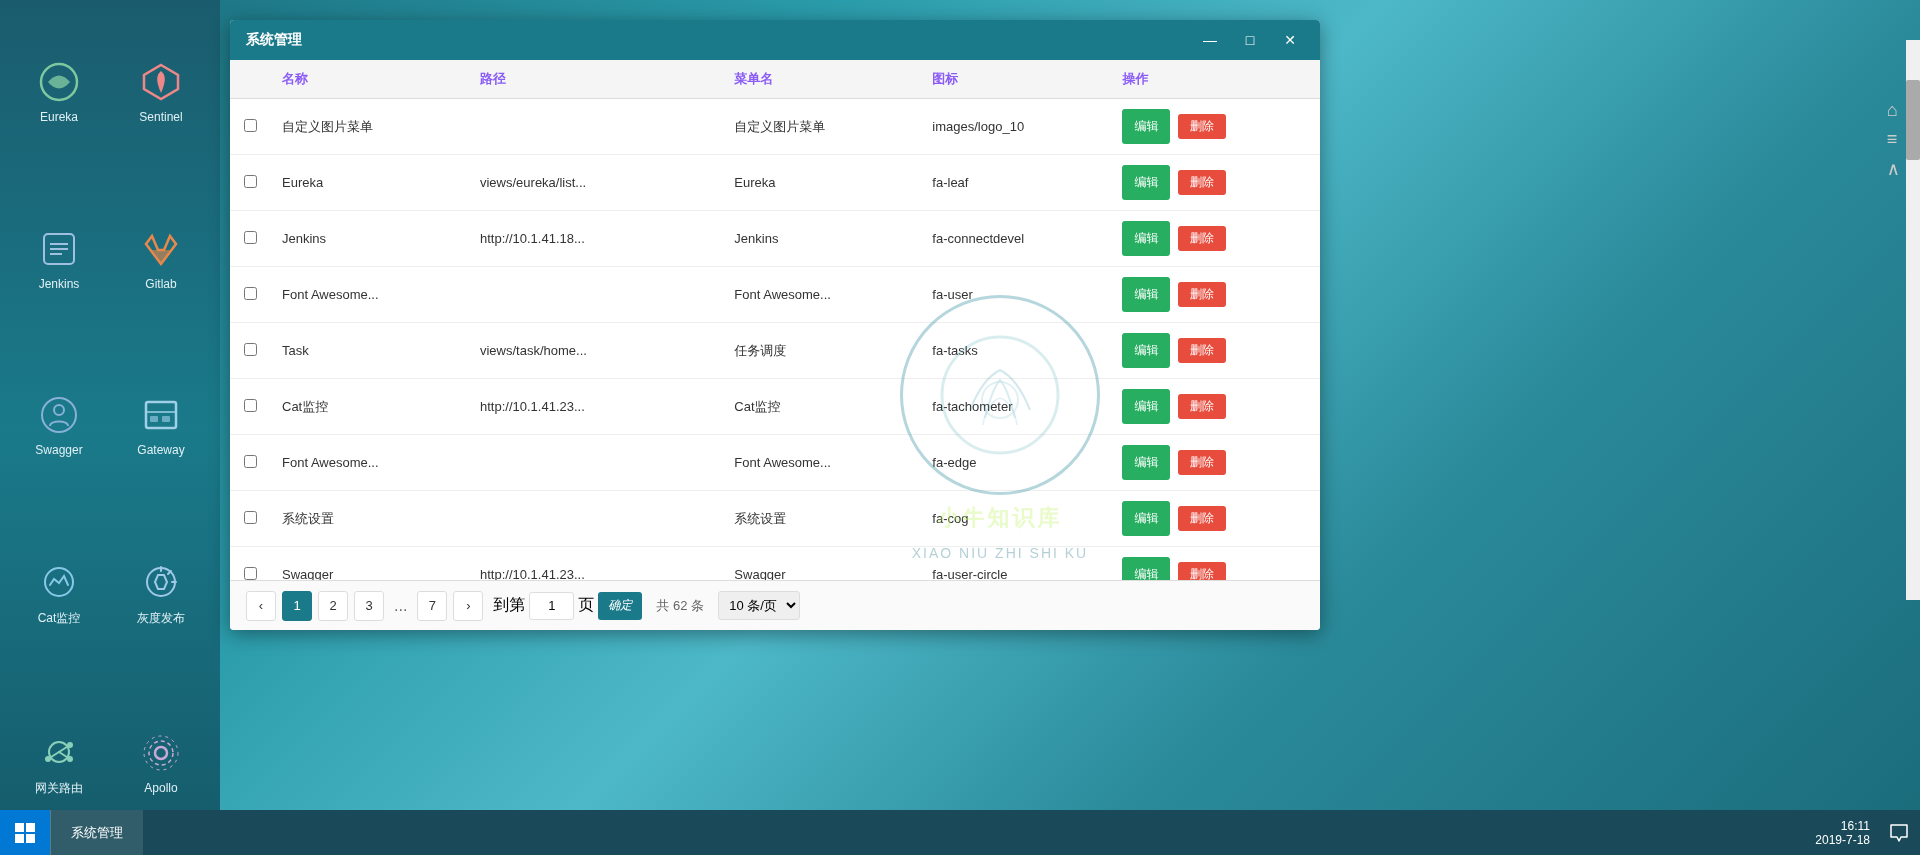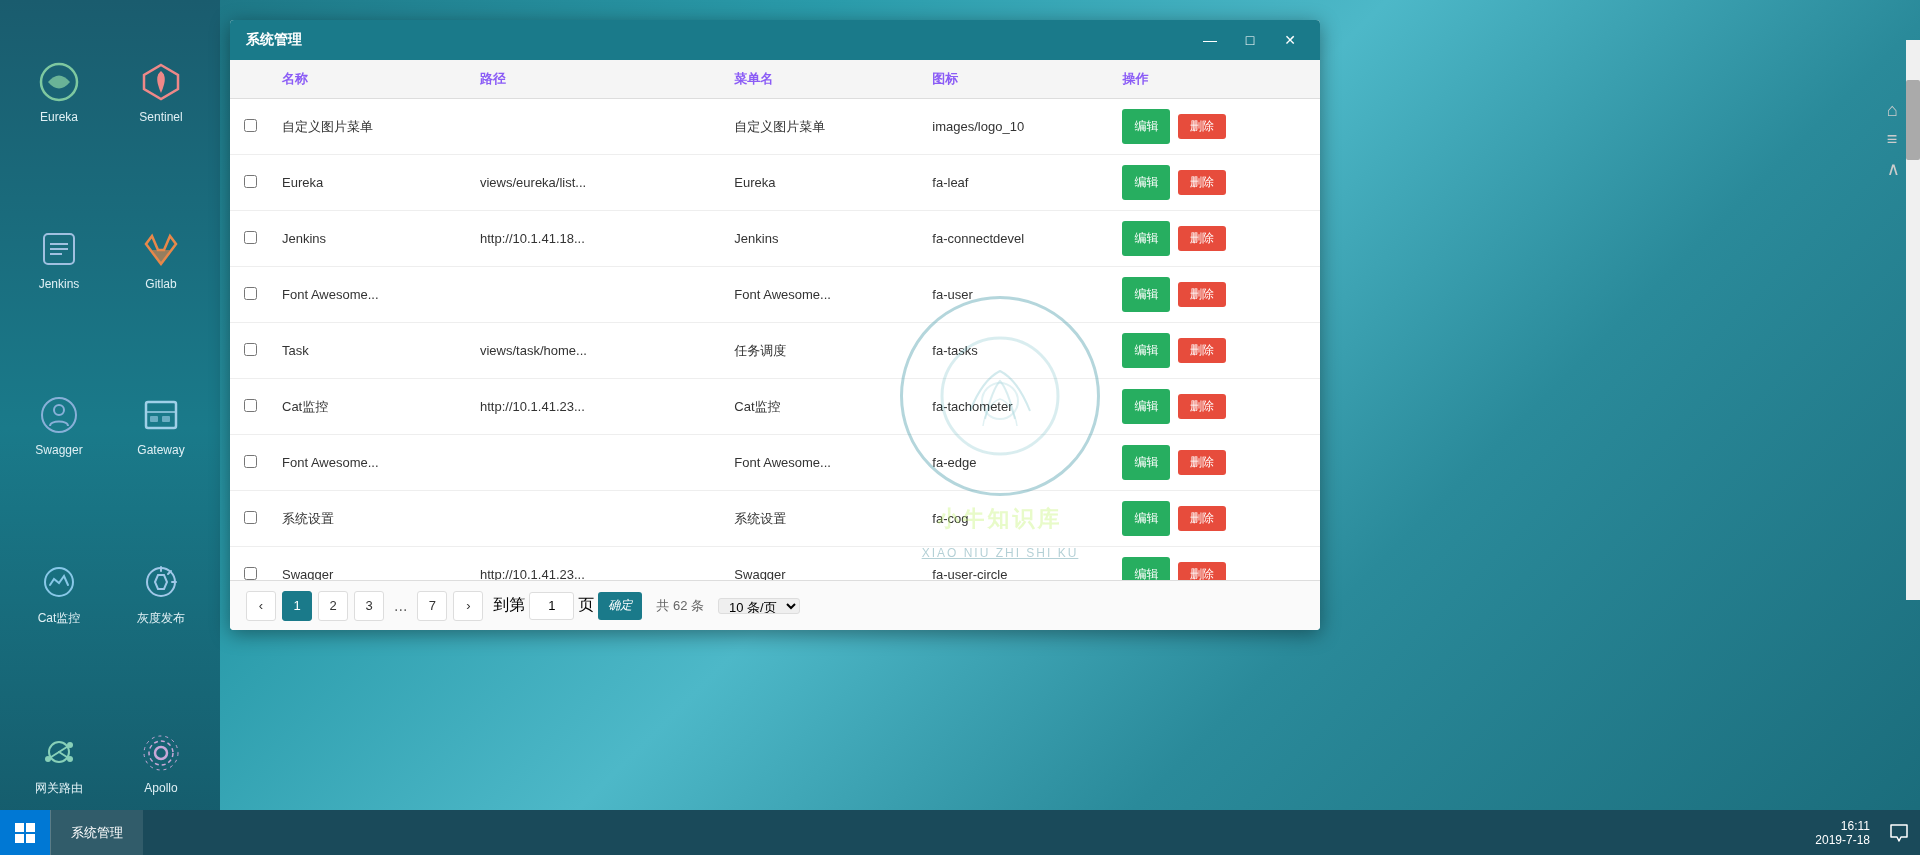--- a/index.html
+++ b/index.html
@@ -289,27 +289,28 @@
       background: #1a7a8a;
       color: white;
       border: none;
       border-radius: 3px;
       cursor: pointer;
       font-size: 12px;
       font-style: italic;
     }
 
     .per-page-select {
-      height: 16px;
+      height: 29px;
       border: 1px solid #ddd;
       border-radius: 3px;
       padding: 0 6px;
       font-size: 13px;
       cursor: pointer;
       margin-left: 8px;
+      text-align: center;
     }
 
     
     .watermark {
       position: absolute;
       top: 50%;
       left: 50%;
       transform: translate(-30%, -50%);
       opacity: 0.35;
       pointer-events: none;
@@ -692,21 +693,21 @@
   <div class="watermark-circle">
     <svg width="130" height="130" viewBox="0 0 130 130">
       <circle cx="65" cy="65" r="58" fill="none" stroke="#2a9aaa" stroke-width="3" opacity="0.5"></circle>
       <path d="M35 80 C45 55 55 45 65 40 C75 45 85 55 95 80" fill="none" stroke="#2a9aaa" stroke-width="2" opacity="0.6"></path>
       <path d="M50 88 C55 68 60 55 65 50 C70 55 75 68 80 88" fill="none" stroke="#2a9aaa" stroke-width="2" opacity="0.5"></path>
       <circle cx="65" cy="70" r="18" fill="none" stroke="#2a9aaa" stroke-width="2" opacity="0.4"></circle>
       <path d="M48 95 C50 80 58 70 65 68 C72 70 80 80 82 95" fill="none" stroke="#2a9aaa" stroke-width="1.5" opacity="0.4"></path>
     </svg>
   </div>
   <div class="watermark-text" style="font-size:22px; font-weight:bold; color:#bef264; letter-spacing:3px;">小牛知识库</div>
-  <div class="watermark-text" style="font-size:12px; letter-spacing:2px; margin-top:12px;text-decoration:underline;">XIAO NIU ZHI SHI KU</div>
+  <div class="watermark-text" style="font-size:14px; letter-spacing:2px; margin-top:12px;">XIAO NIU ZHI SHI KU</div>
 </div>
 
 <div class="taskbar">
   <div class="taskbar-start">
     <svg width="24" height="24" viewBox="0 0 24 24">
       <rect x="2" y="2" width="9" height="9" fill="white"></rect>
       <rect x="13" y="2" width="9" height="9" fill="white"></rect>
       <rect x="2" y="13" width="9" height="9" fill="white"></rect>
       <rect x="13" y="13" width="9" height="9" fill="white"></rect>
     </svg>

